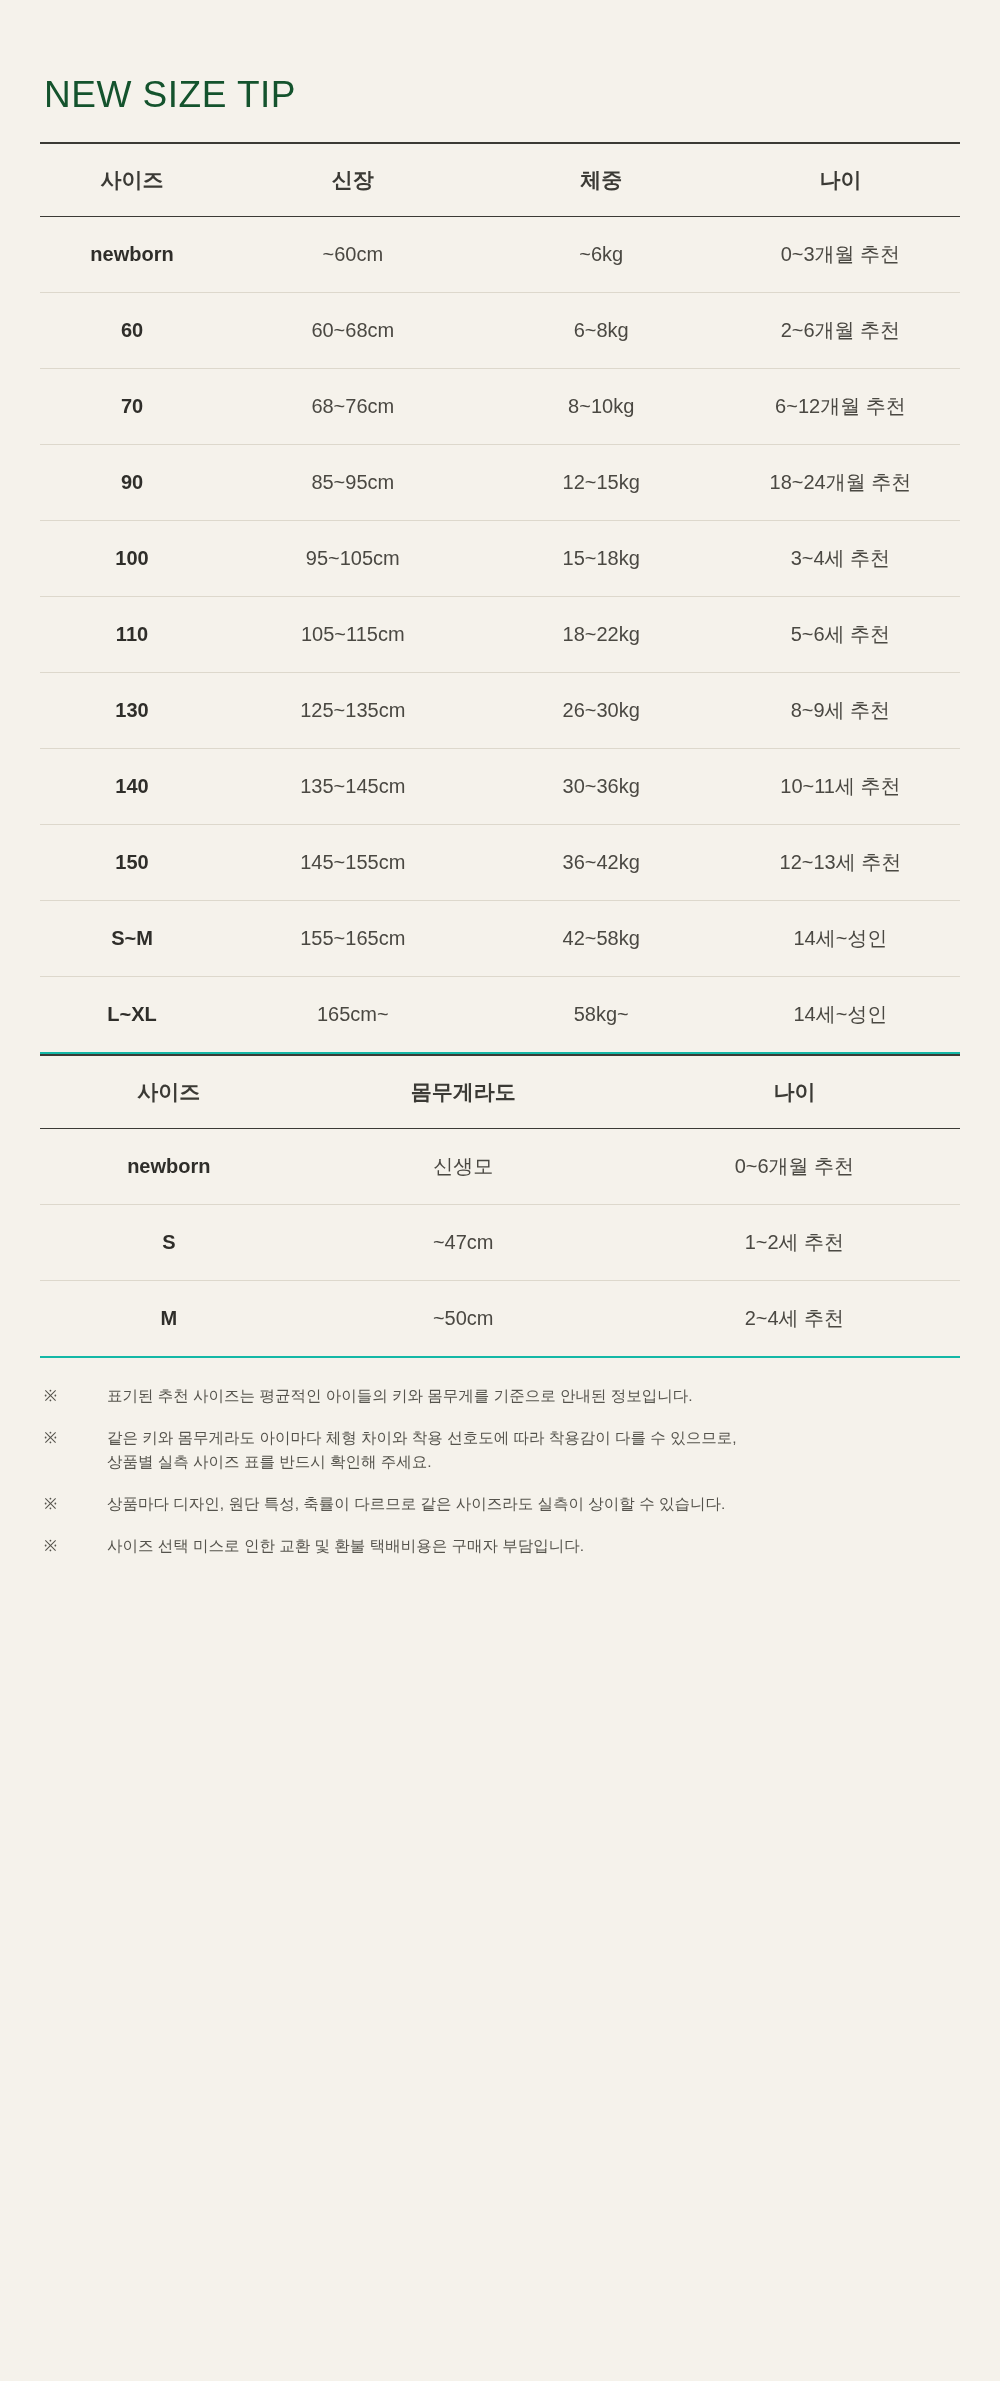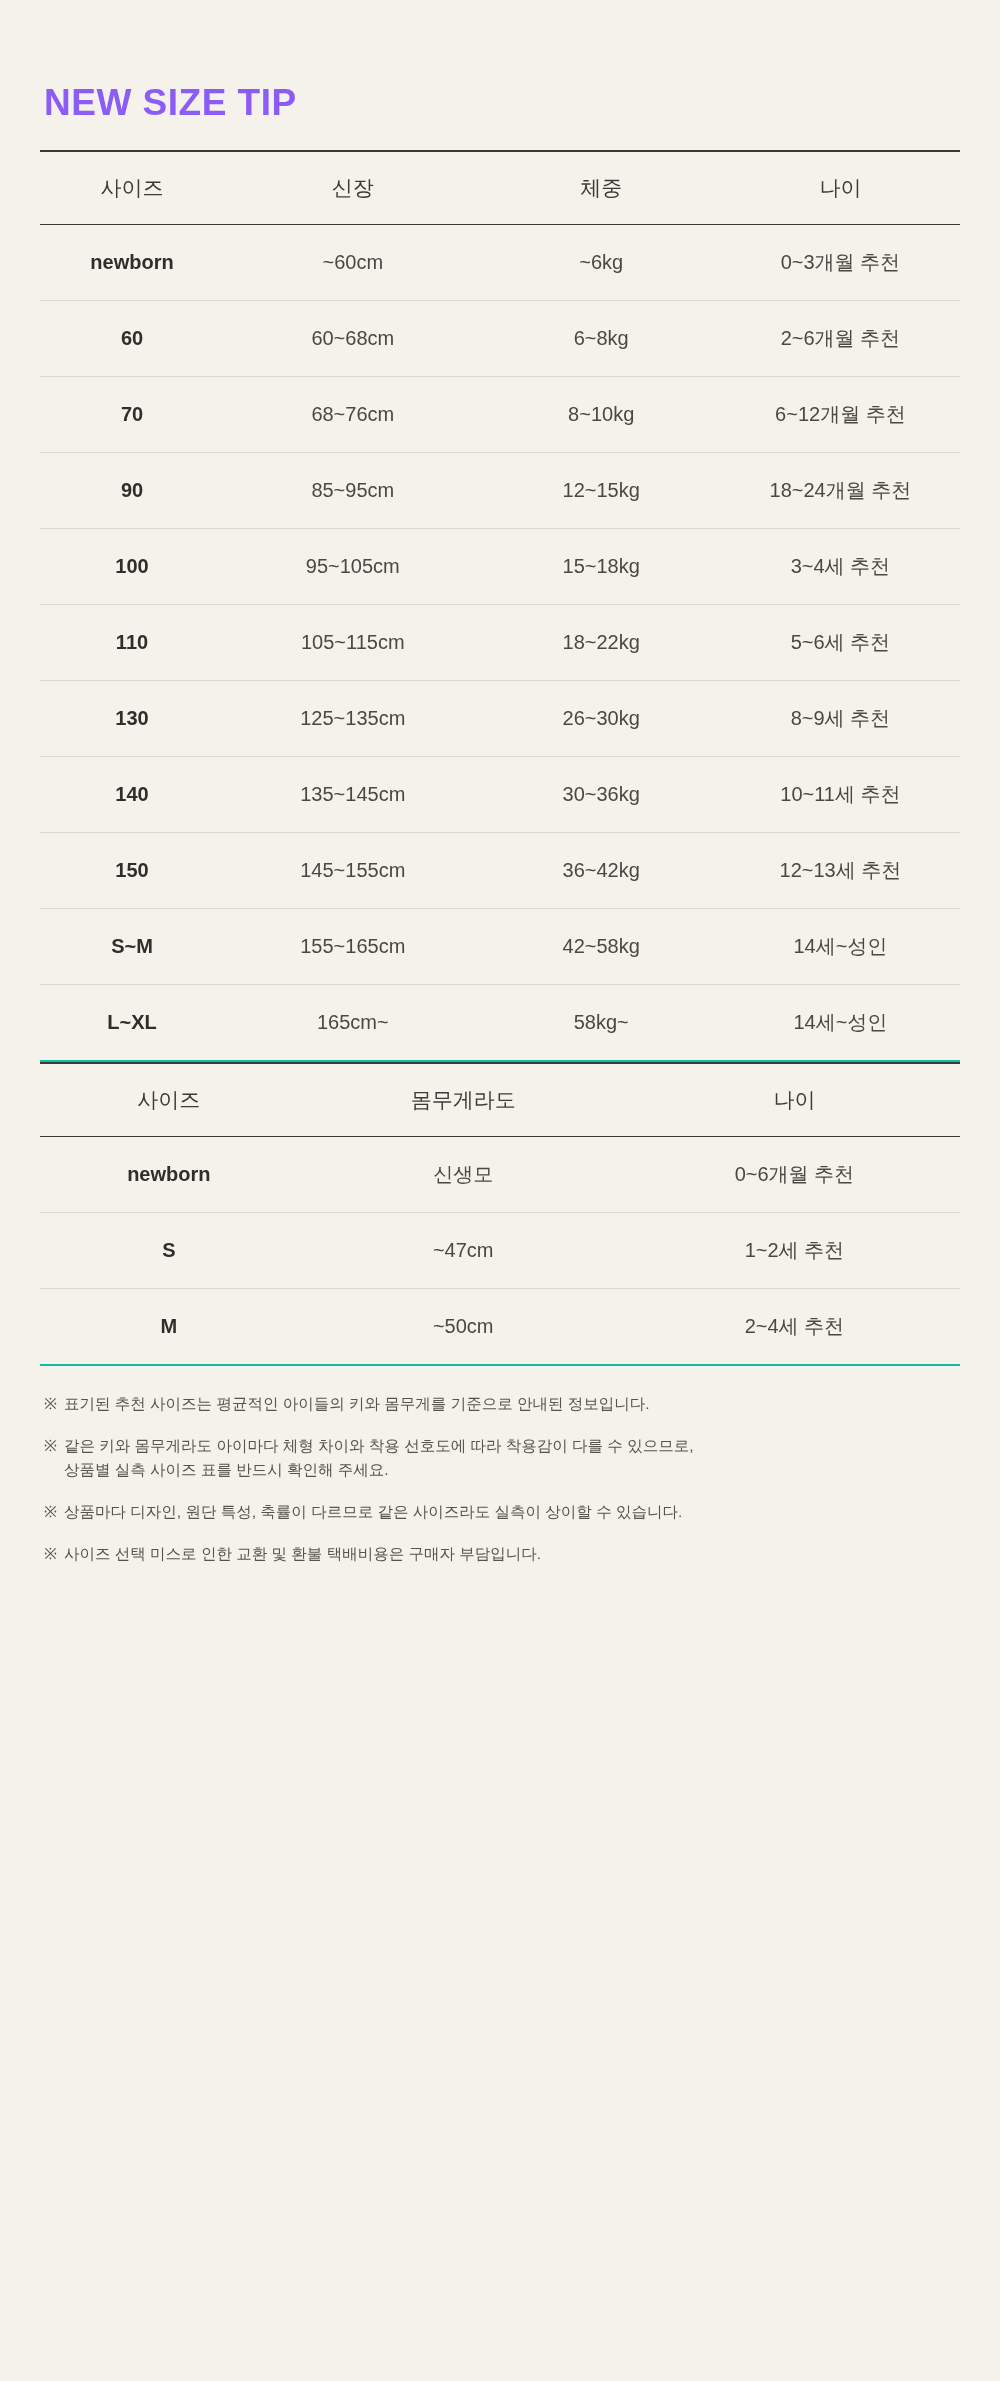--- a/index.html
+++ b/index.html
@@ -16,36 +16,36 @@
   }
   .page {
     width: 1000px;
     min-height: 2381px;
     box-sizing: border-box;
     padding: 48px 40px 40px 40px;
     background: #f5f2eb;
   }
   .section-title {
     font-size: 37px;
-    font-weight: bold;
+    font-weight: normal;
     letter-spacing: 0.5px;
-    color: #8b5cf6;
-    margin: 34px 0 26px 4px;
+    color: #14532d;
+    margin: 26px 0 26px 4px;
   }
   .section-title.second {
     margin-top: 92px;
   }
   table.size-table {
     width: 100%;
     border-collapse: collapse;
     table-layout: fixed;
   }
   table.size-table thead th {
     font-size: 21px;
-    font-weight: normal;
+    font-weight: bold;
     color: #3b3a35;
     padding: 22px 0 22px 0;
     text-align: center;
     border-top: 2px solid #3b3a35;
     border-bottom: 1px solid #3b3a35;
   }
   table.size-table tbody td {
     font-size: 20px;
     padding: 24px 0 24px 0;
     text-align: center;
@@ -82,20 +82,21 @@
     display: flex;
     gap: 7px;
     align-items: flex-start;
   }
   .note .mark {
     flex: none;
     color: #55534c;
   }
   .note .txt {
     white-space: pre-line;
+    margin-left: 43px;
   }
 </style>
 </head>
 <body>
 
 <div class="page">
 
   <h1 class="section-title">NEW SIZE TIP</h1>
 
   <table class="size-table main-table">

